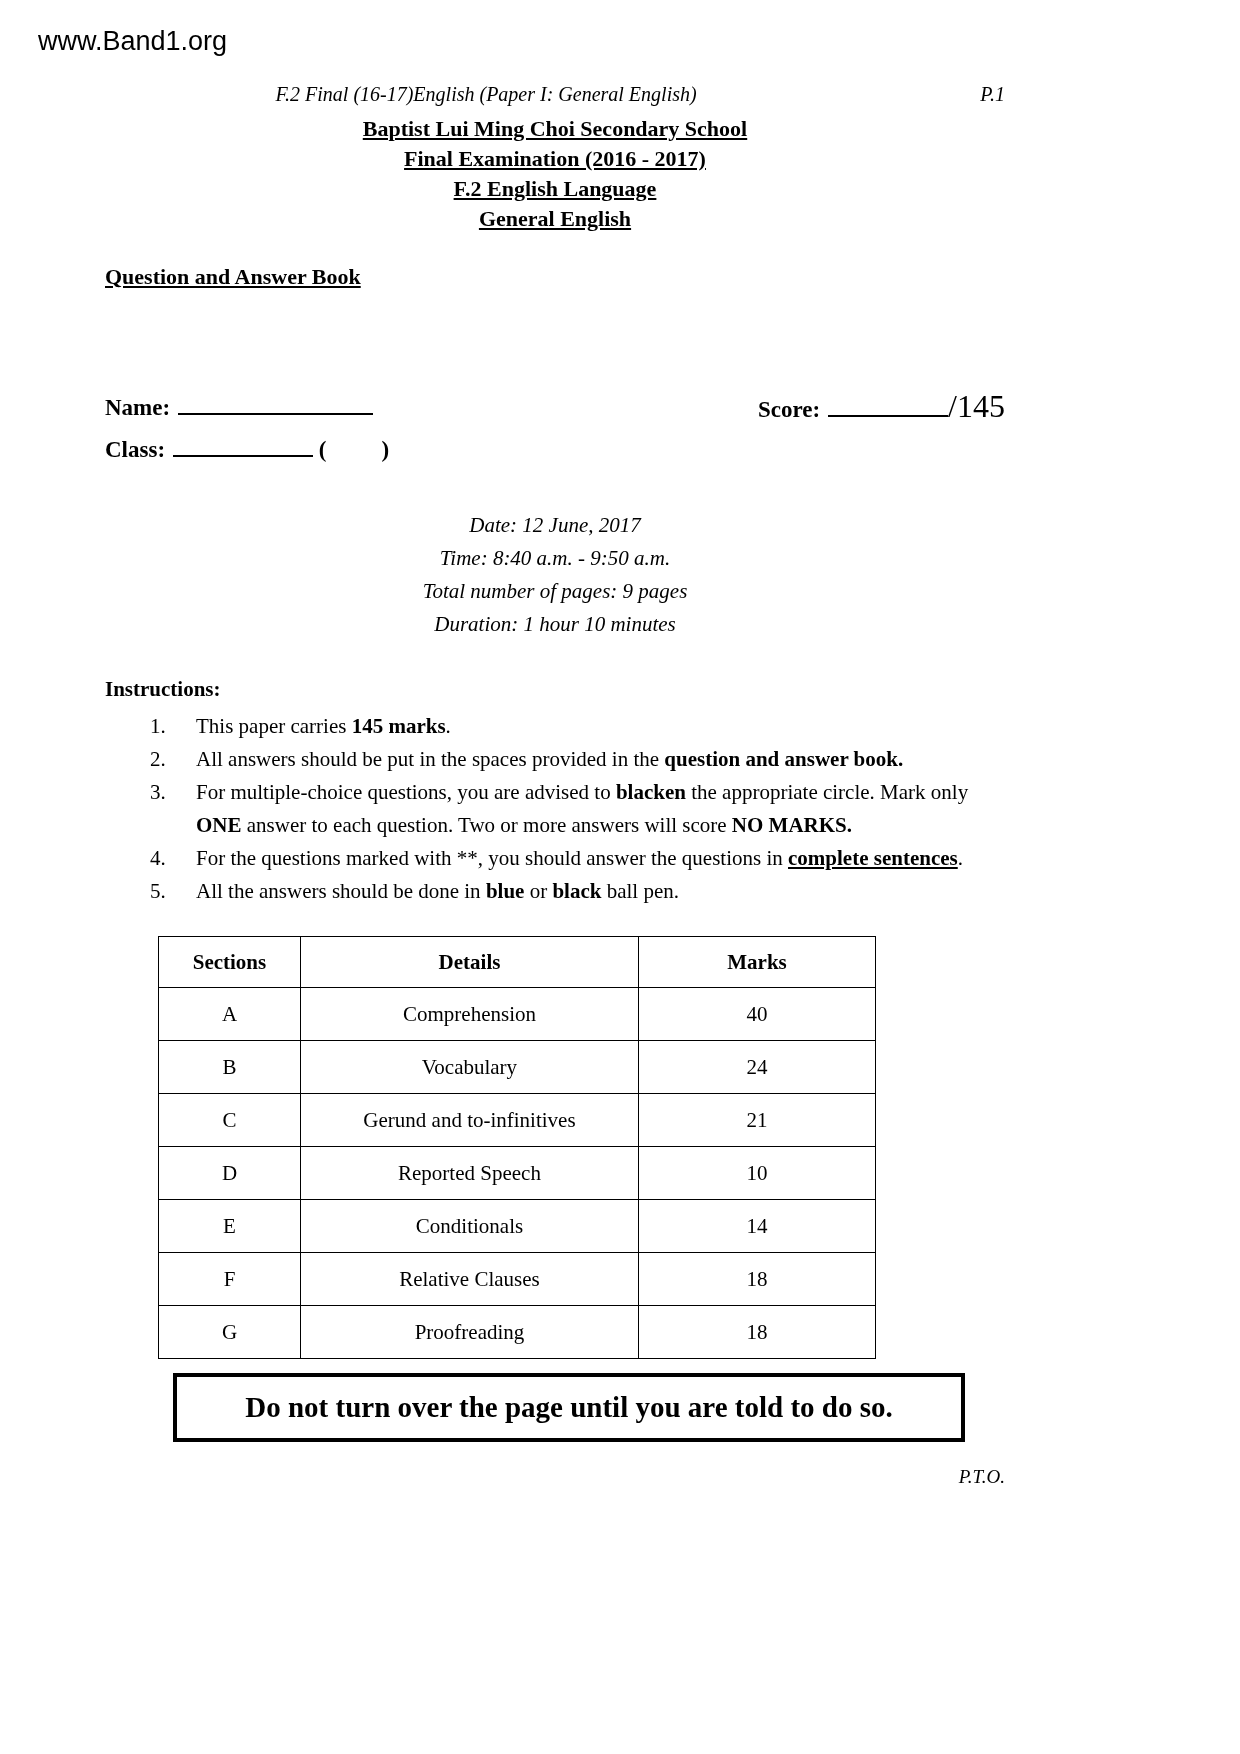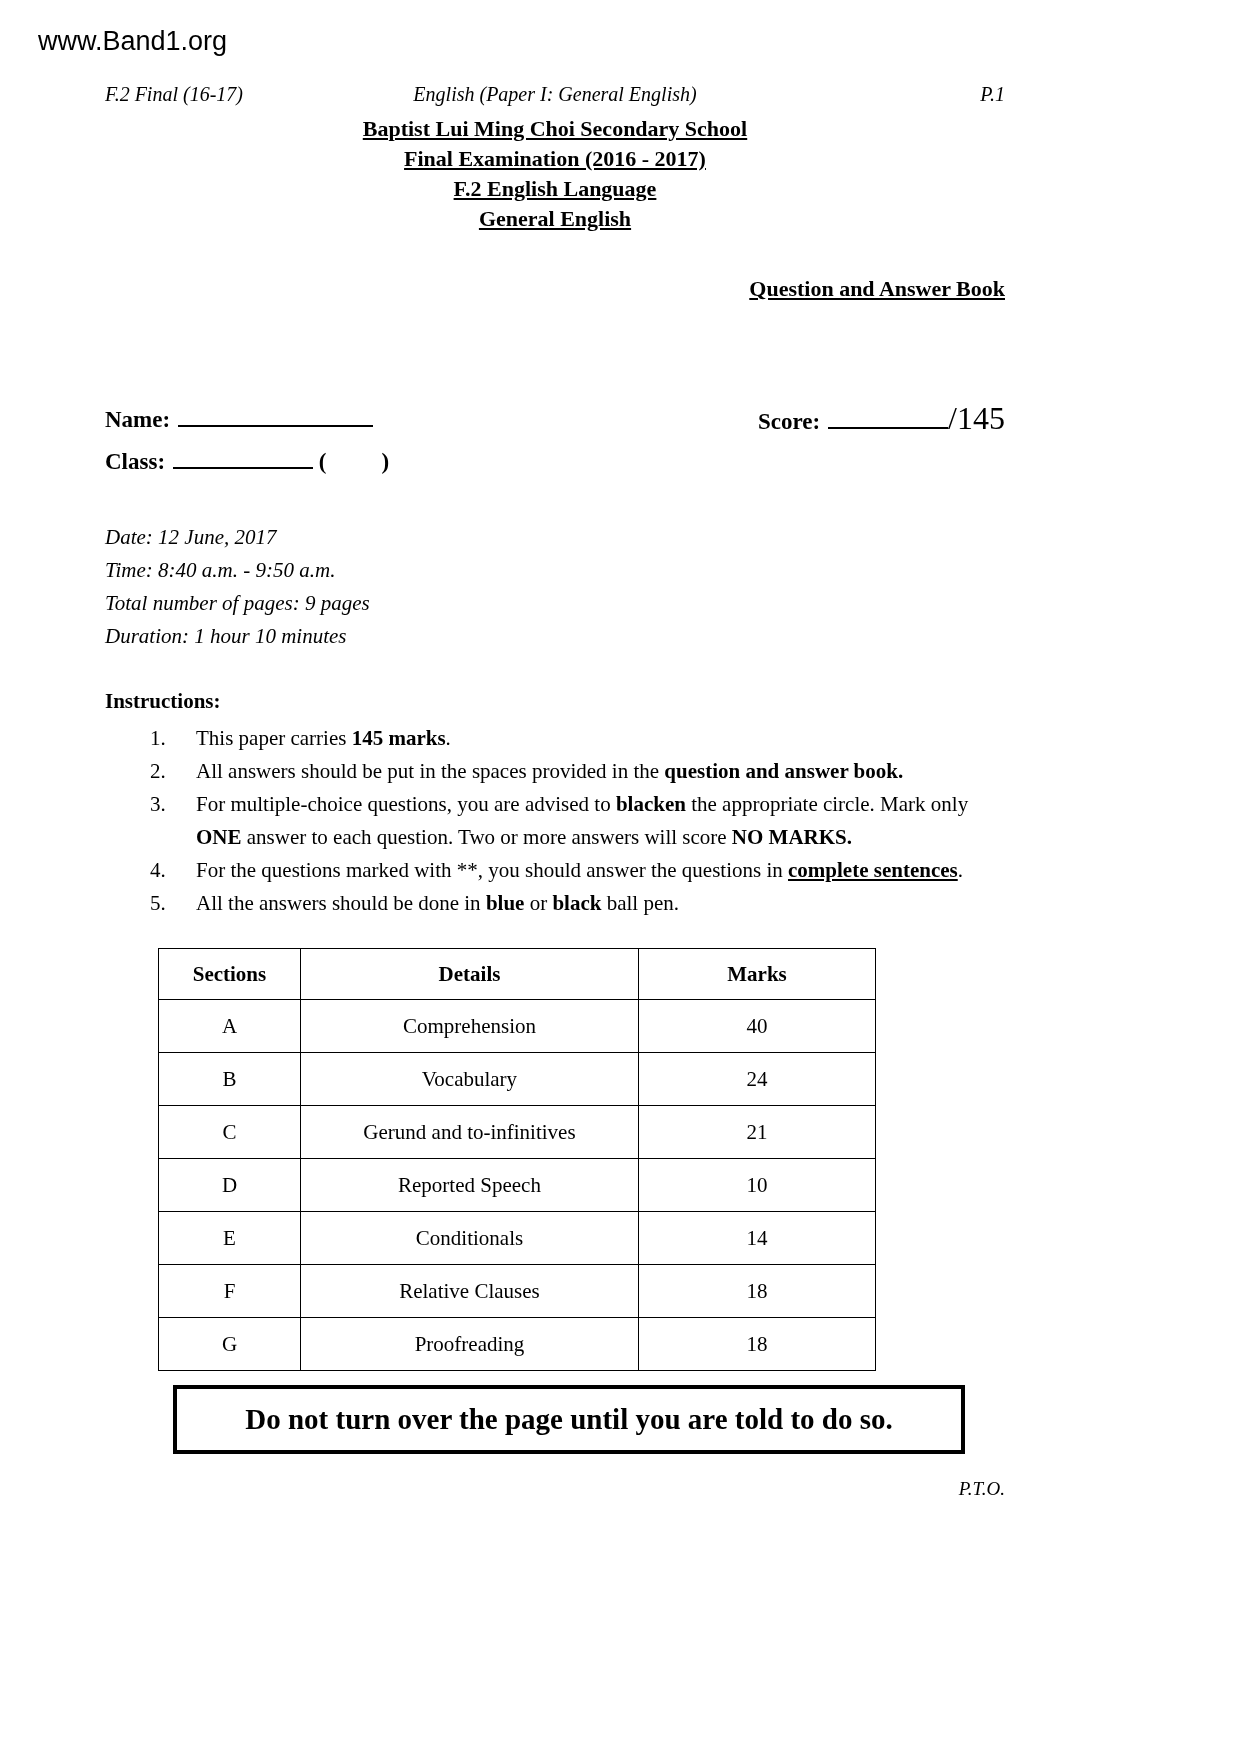--- a/index.html
+++ b/index.html
@@ -13,46 +13,46 @@
     font-family:"Liberation Sans", sans-serif;
     font-size:27px;
     padding:26px 0 0 38px;
   }
   .content{width:900px;margin-left:105px;}
   .header-row{
     display:flex;align-items:baseline;
     margin-top:26px;
     font-style:italic;font-size:20px;
   }
-  .header-left{flex:1;text-align:left;}
+  .header-left{flex:1;text-align:right;}
   .header-center{flex:0 0 auto;text-align:center;}
   .header-right{flex:1;text-align:right;}
   .titles{margin-top:8px;text-align:center;}
   .title-line{
     font-weight:bold;font-size:22px;line-height:30px;
     text-decoration:underline;
   }
-  .qab{margin-top:40px;text-align:right;}
+  .qab{margin-top:28px;text-align:left;}
   .name-score-row{
     margin-top:96px;
     display:flex;justify-content:space-between;align-items:center;
   }
   .field-label{font-weight:bold;font-size:23px;}
   .blank{
     display:inline-block;border-bottom:2px solid #000;
     height:20px;vertical-align:baseline;
   }
   .blank-name{width:195px;margin-left:8px;}
   .blank-class{width:140px;margin-left:8px;}
   .blank-score{width:120px;margin-left:8px;}
   .score-total{font-weight:normal;font-size:32px;}
   .class-row{margin-top:10px;font-size:23px;}
   .paren{font-weight:bold;font-size:23px;}
   .paren-gap{display:inline-block;width:55px;}
-  .details-block{margin-top:46px;font-style:italic;font-size:21px;line-height:33px;}
+  .details-block{margin-top:46px;font-style:italic;font-size:21px;line-height:33px;text-align:center;}
   .instructions-heading{margin-top:36px;font-weight:bold;font-size:21px;}
   .instr-list{margin-top:8px;font-size:21px;}
   .instr-item{display:flex;margin-left:45px;}
   .instr-num{flex:0 0 46px;line-height:33px;}
   .instr-text{flex:1;line-height:33px;}
   .b{font-weight:bold;}
   .bu{font-weight:bold;text-decoration:underline;}
   table.marks-table{
     margin-top:28px;margin-left:53px;
     width:718px;border-collapse:collapse;

